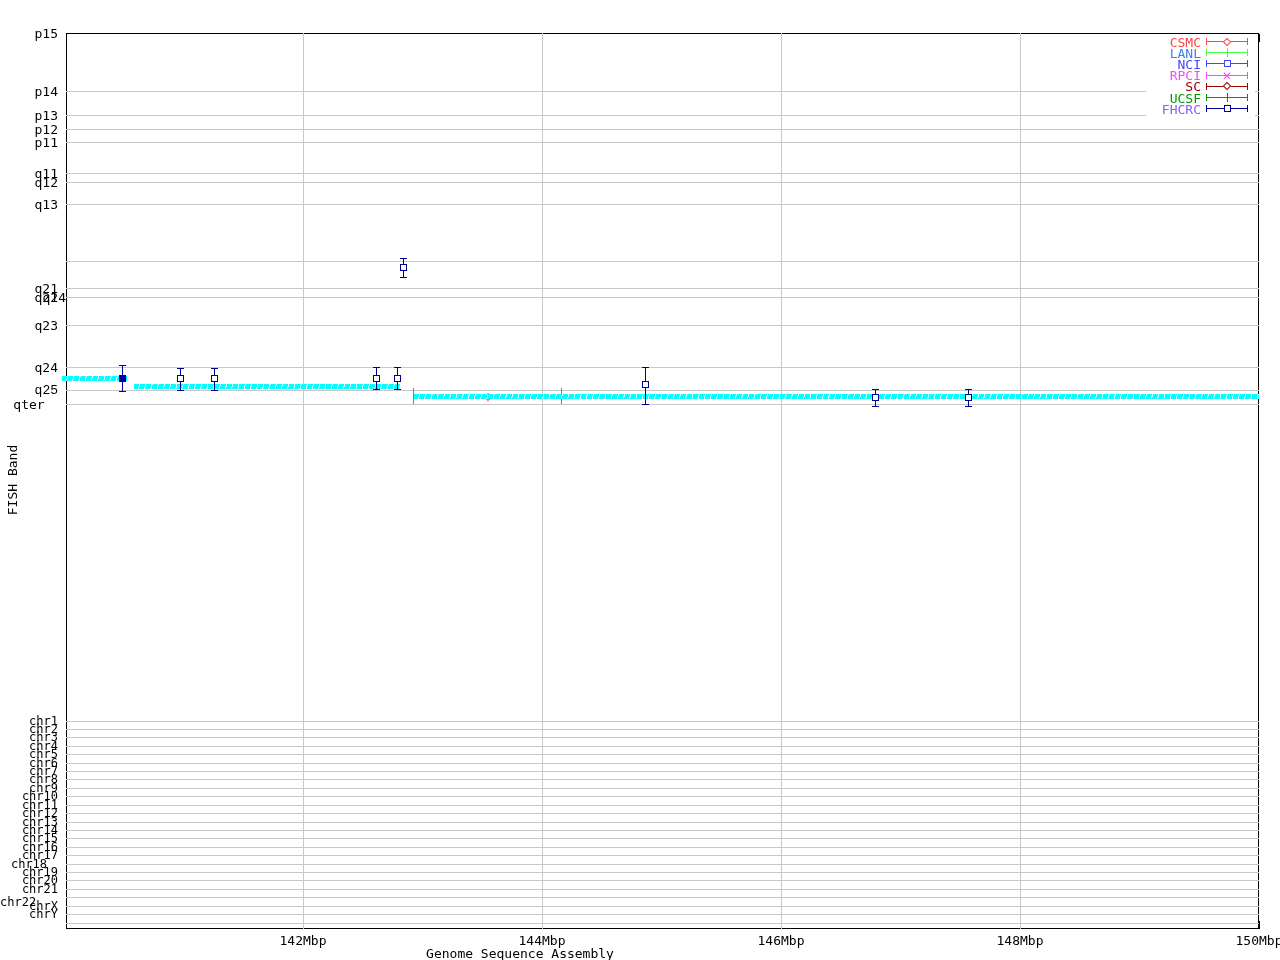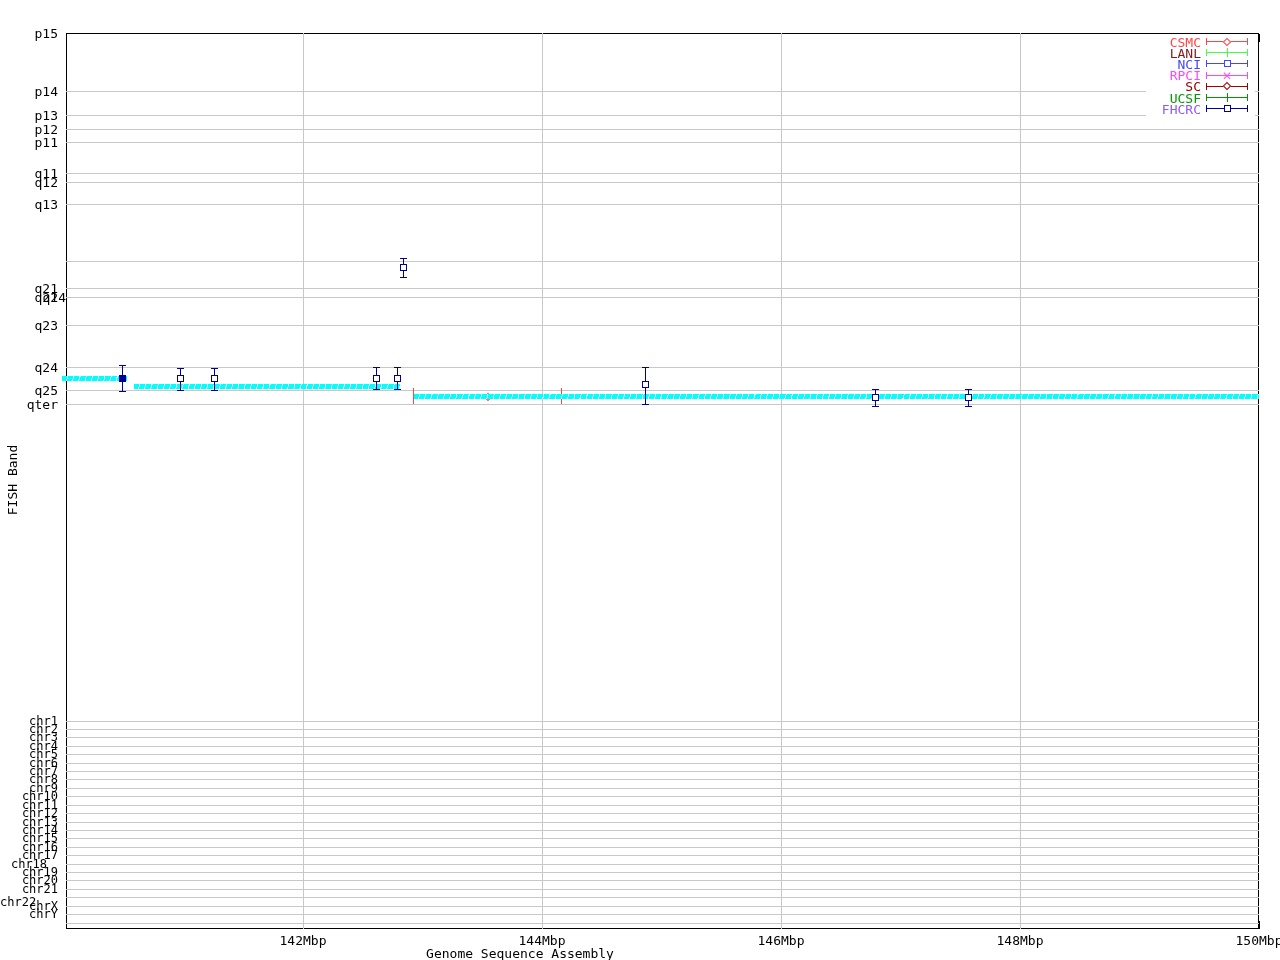--- a/index.html
+++ b/index.html
@@ -170,24 +170,24 @@
       <div class="tick" style="left: 1251px; top: 297px; width: 8px; height: 1px;"></div>
       <div class="ticklabel" style="left: 0px; top: 291px; width: 58px; text-align: right;">q22</div>
       <div class="tick" style="left: 67px; top: 325px; width: 8px; height: 1px;"></div>
       <div class="tick" style="left: 1251px; top: 325px; width: 8px; height: 1px;"></div>
       <div class="ticklabel" style="left: 0px; top: 319px; width: 58px; text-align: right;">q23</div>
       <div class="tick" style="left: 67px; top: 367px; width: 8px; height: 1px;"></div>
       <div class="tick" style="left: 1251px; top: 367px; width: 8px; height: 1px;"></div>
       <div class="ticklabel" style="left: 0px; top: 361px; width: 58px; text-align: right;">q24</div>
       <div class="tick" style="left: 67px; top: 390px; width: 8px; height: 1px;"></div>
       <div class="tick" style="left: 1251px; top: 390px; width: 8px; height: 1px;"></div>
-      <div class="ticklabel" style="left: 0px; top: 384px; width: 58px; text-align: right;">q25</div>
+      <div class="ticklabel" style="left: 0px; top: 384px; width: 58px; text-align: right; font-family: Liberation Mono, monospace;">q25</div>
       <div class="tick" style="left: 67px; top: 404px; width: 8px; height: 1px;"></div>
       <div class="tick" style="left: 1251px; top: 404px; width: 8px; height: 1px;"></div>
-      <div class="ticklabel" style="left: 0px; top: 398px; width: 58px; text-align: right;">qter</div>
+      <div class="ticklabel" style="left: 0px; top: 398px; width: 58px; text-align: center;">qter</div>
       <div class="tick" style="left: 67px; top: 720.5px; width: 8px; height: 1px;"></div>
       <div class="tick" style="left: 1251px; top: 720.5px; width: 8px; height: 1px;"></div>
       <div class="chrlabel" style="left: 0px; top: 715.5px; width: 58px; text-align: right;">chr1</div>
       <div class="tick" style="left: 67px; top: 728.92px; width: 8px; height: 1px;"></div>
       <div class="tick" style="left: 1251px; top: 728.92px; width: 8px; height: 1px;"></div>
       <div class="chrlabel" style="left: 0px; top: 723.92px; width: 58px; text-align: right;">chr2</div>
       <div class="tick" style="left: 67px; top: 737.34px; width: 8px; height: 1px;"></div>
       <div class="tick" style="left: 1251px; top: 737.34px; width: 8px; height: 1px;"></div>
       <div class="chrlabel" style="left: 0px; top: 732.34px; width: 58px; text-align: right;">chr3</div>
       <div class="tick" style="left: 67px; top: 745.76px; width: 8px; height: 1px;"></div>
@@ -258,21 +258,21 @@
     </div>
   <div id="layer-legend">
       <div class="legend-bg" style="left: 1146px; top: 34.5px; width: 109px; height: 81.4px;"></div>
       <div class="legend-label" style="left: 1131px; top: 35.5px; width: 70px; color: rgb(255, 69, 69);">CSMC</div>
       <div class="legend-sample" style="left: 1206px; top: 41.5px; width: 42px; height: 0px;">
         <div class="abs" style="left: 0px; top: -0.5px; width: 42px; height: 1px; background: rgb(255, 69, 69);"></div>
         <div class="abs" style="left: 0px; top: -3.5px; width: 1px; height: 7px; background: rgb(255, 69, 69);"></div>
         <div class="abs" style="left: 41px; top: -3.5px; width: 1px; height: 7px; background: rgb(255, 69, 69);"></div>
         <div class="marker-diamond" style="left: 18px; top: -3px; width: 6px; height: 6px; border: 1px solid rgb(255, 69, 69); background: rgb(255, 255, 255);"></div>
       </div>
-      <div class="legend-label" style="left: 1131px; top: 46.7px; width: 70px; color: #7f1d1d;">LANL</div>
+      <div class="legend-label" style="left: 1131px; top: 46.7px; width: 70px; color: #3b82f6;">LANL</div>
       <div class="legend-sample" style="left: 1206px; top: 52.7px; width: 42px; height: 0px;">
         <div class="abs" style="left: 0px; top: -0.5px; width: 42px; height: 1px; background: rgb(69, 255, 69);"></div>
         <div class="abs" style="left: 0px; top: -3.5px; width: 1px; height: 7px; background: rgb(69, 255, 69);"></div>
         <div class="abs" style="left: 41px; top: -3.5px; width: 1px; height: 7px; background: rgb(69, 255, 69);"></div>
         <div class="abs" style="left: 21px; top: 0px; width: 0px; height: 0px; z-index: 4; transform: none;">
           <div class="abs" style="left: -0.5px; top: -4.5px; width: 1px; height: 9px; background: rgb(69, 255, 69);"></div>
           <div class="abs" style="left: -4.5px; top: -0.5px; width: 9px; height: 1px; background: rgb(69, 255, 69);"></div>
         </div>
       </div>
       <div class="legend-label" style="left: 1131px; top: 57.9px; width: 70px; color: rgb(69, 69, 255);">NCI</div>

